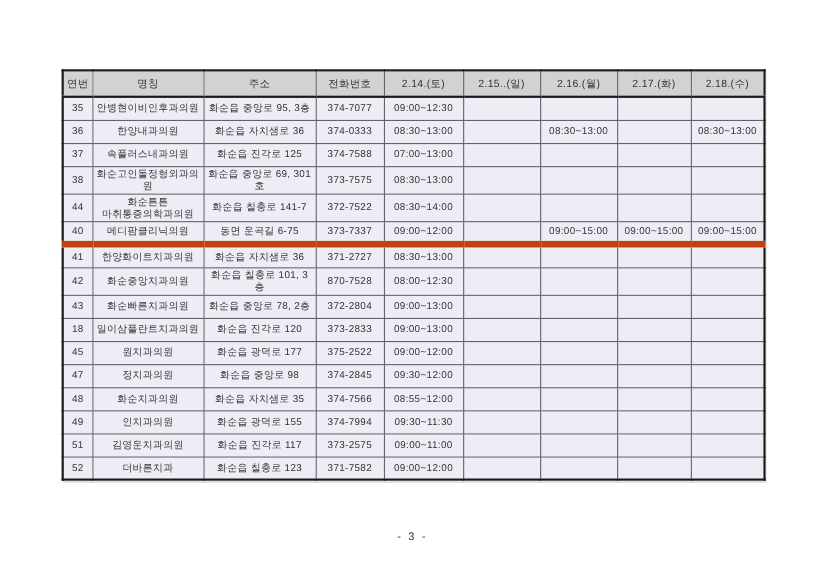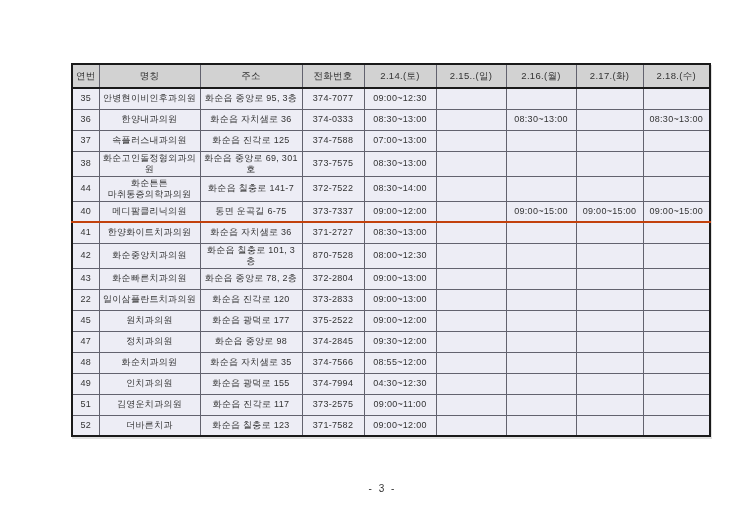--- a/index.html
+++ b/index.html
@@ -7,21 +7,20 @@
   body {
     width: 750px; height: 531px;
     position: relative;
     font-family: "Liberation Sans", "DejaVu Sans", sans-serif;
     color: #333333;
     overflow: hidden;
   }
   .page {
     position: absolute; inset: 0;
     background: #ffffff;
-    margin-left: 15px;
   }
   table.schedule {
     position: absolute;
     left: 56px; top: 63px;
     width: 638px;
     border-collapse: collapse;
     table-layout: fixed;
     border: 2px solid #1a1a1a;
     box-shadow: 1px 2px 0 rgba(0,0,0,0.12);
   }
@@ -40,21 +39,21 @@
     font-weight: normal;
     font-size: 9.5px;
     border-bottom: 2px solid #1a1a1a;
   }
   table.schedule tbody td {
     background: #ededf5;
     height: 21px;
     line-height: 11px;
   }
   table.schedule tbody tr.section-end td {
-    border-bottom: 2px solid #c2410c;
+    border-bottom: 6px solid #c2410c;
   }
   td.name-cell { white-space: pre-line; }
   .col-no    { width: 27px; }
   .col-name  { width: 101px; }
   .col-addr  { width: 102px; }
   .col-phone { width: 62px; }
   .col-day   { width: 69px; }
   .footer-pageno {
     position: absolute;
     left: 0; right: 0;
@@ -190,21 +189,21 @@
           <td class="name-cell">화순빠른치과의원</td>
           <td>화순읍 중앙로 78, 2층</td>
           <td>372-2804</td>
           <td>09:00~13:00</td>
           <td></td>
           <td></td>
           <td></td>
           <td></td>
         </tr>
         <tr>
-          <td>22</td>
+          <td>18</td>
           <td class="name-cell">일이삼플란트치과의원</td>
           <td>화순읍 진각로 120</td>
           <td>373-2833</td>
           <td>09:00~13:00</td>
           <td></td>
           <td></td>
           <td></td>
           <td></td>
         </tr>
         <tr>
@@ -238,21 +237,21 @@
           <td></td>
           <td></td>
           <td></td>
           <td></td>
         </tr>
         <tr>
           <td>49</td>
           <td class="name-cell">인치과의원</td>
           <td>화순읍 광덕로 155</td>
           <td>374-7994</td>
-          <td>04:30~12:30</td>
+          <td>09:30~11:30</td>
           <td></td>
           <td></td>
           <td></td>
           <td></td>
         </tr>
         <tr>
           <td>51</td>
           <td class="name-cell">김영운치과의원</td>
           <td>화순읍 진각로 117</td>
           <td>373-2575</td>

